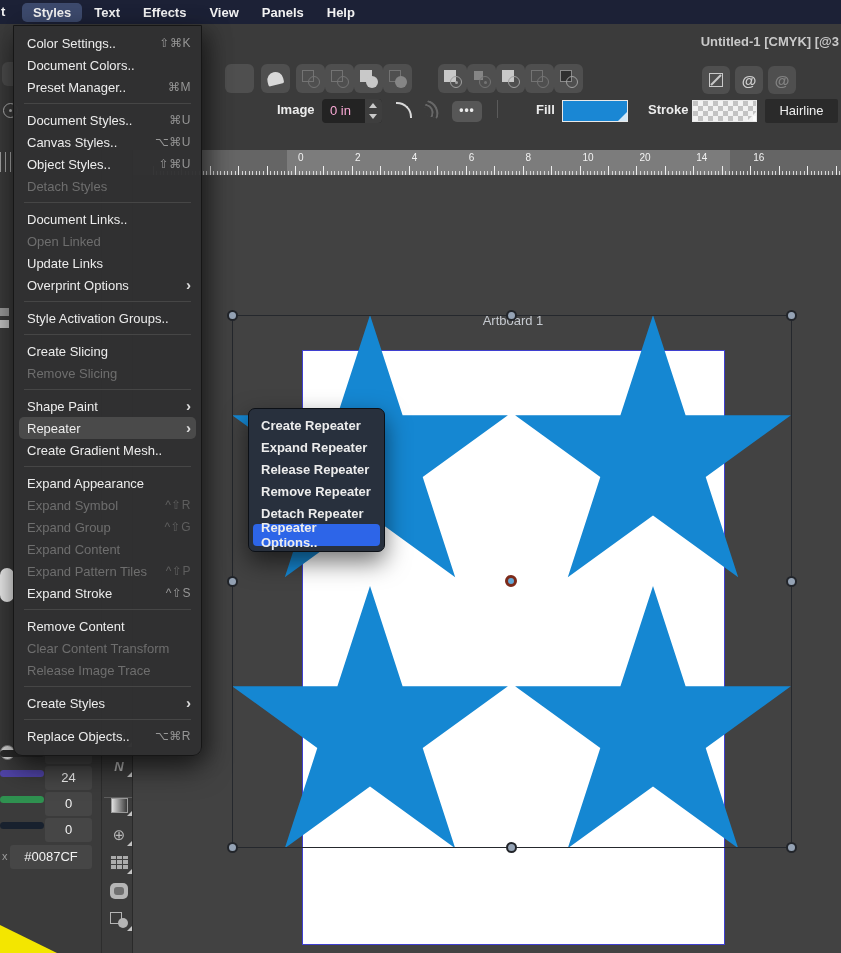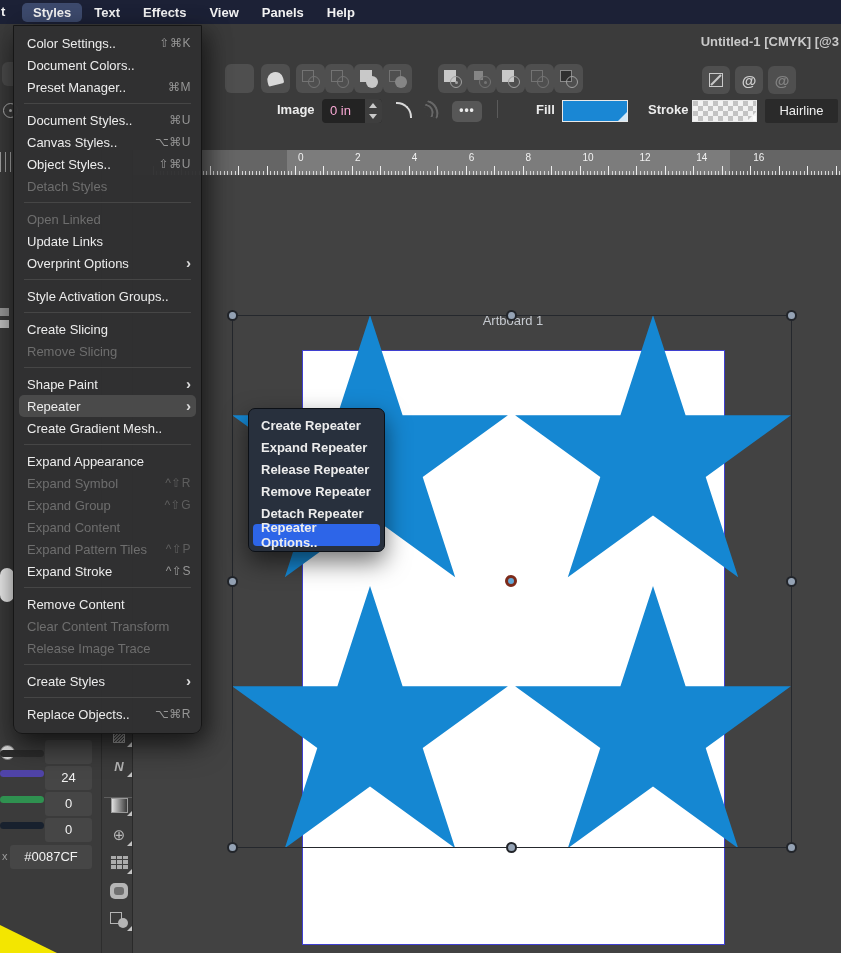--- a/index.html
+++ b/index.html
@@ -281,21 +281,21 @@
         <div class="tick" style="left: 496.3px;"></div>
         <div class="tick" style="left: 499.8px;"></div>
         <div class="tick tall" style="left: 503.4px;"></div>
         <div class="tick" style="left: 507px;"></div>
         <div class="tick" style="left: 510.5px;"></div>
         <div class="tick" style="left: 514.1px;"></div>
         <div class="tick" style="left: 517.6px;"></div>
         <div class="tick" style="left: 521.2px;"></div>
         <div class="tick" style="left: 524.7px;"></div>
         <div class="tick" style="left: 528.3px;"></div>
-        <div class="rlabel" style="left: 506.4px;">12</div>
+        <div class="rlabel" style="left: 506.4px;">20</div>
         <div class="tick tall" style="left: 531.8px;"></div>
         <div class="tick" style="left: 535.4px;"></div>
         <div class="tick" style="left: 539px;"></div>
         <div class="tick" style="left: 542.5px;"></div>
         <div class="tick" style="left: 546.1px;"></div>
         <div class="tick" style="left: 549.6px;"></div>
         <div class="tick" style="left: 553.2px;"></div>
         <div class="tick" style="left: 556.7px;"></div>
         <div class="tick tall" style="left: 560.3px;"></div>
         <div class="tick" style="left: 563.9px;"></div>
@@ -531,20 +531,23 @@
         <span class="mi-shortcut">⌥⌘U</span>
       </div>
       <div class="menu-item">
         <span class="mi-label">Object Styles..</span>
         <span class="mi-shortcut">⇧⌘U</span>
       </div>
       <div class="menu-item disabled">
         <span class="mi-label">Detach Styles</span>
       </div>
       <div class="menu-sep"></div>
+      <div class="menu-item">
+        <span class="mi-label">Document Links..</span>
+      </div>
       <div class="menu-item disabled">
         <span class="mi-label">Open Linked</span>
       </div>
       <div class="menu-item">
         <span class="mi-label">Update Links</span>
       </div>
       <div class="menu-item">
         <span class="mi-label">Overprint Options</span>
         <span class="mi-arrow">›</span>
       </div>

